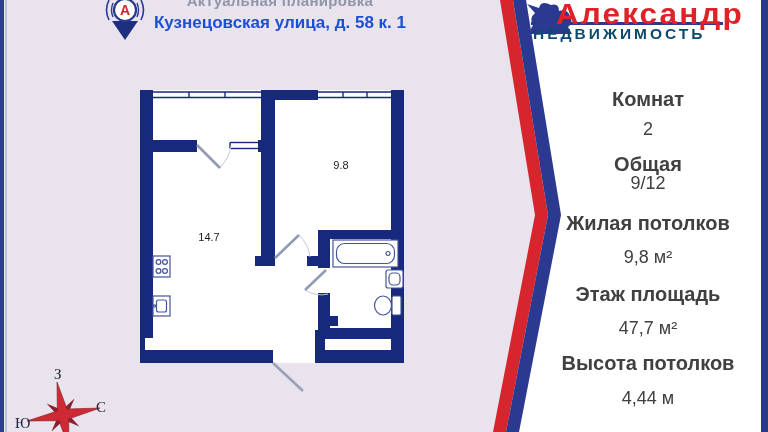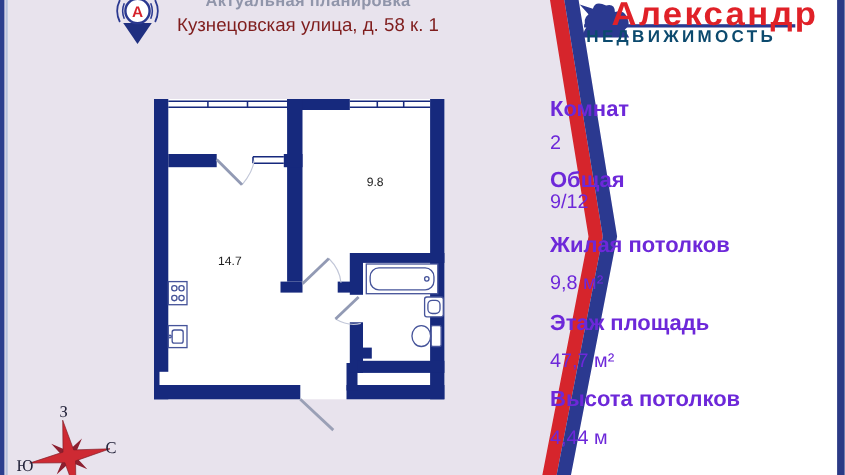--- a/index.html
+++ b/index.html
@@ -10,28 +10,28 @@
     -webkit-font-smoothing:antialiased;
   }
   .abs{position:absolute;}
   
   .edge-left{left:0;top:0;width:4px;height:432px;background:#2c3e8e;}
   .edge-left-line{left:5px;top:0;width:2px;height:432px;background:#b7c1dd;}
   .edge-right{right:0;top:0;width:7px;height:432px;background:#2b3a86;z-index:6;}
   .hdr-line1{left:120px;top:-8px;width:320px;text-align:center;
     font-size:15px;font-weight:bold;color:#9095aa;letter-spacing:.3px;}
   .hdr-line2{left:110px;top:13px;width:340px;text-align:center;
-    font-size:17px;font-weight:normal;color:#7f1d1d;}
+    font-size:17px;font-weight:bold;color:#1d4ed8;}
   
   .brand-name{left:556px;top:-3px;font-size:30px;font-weight:bold;color:#e02128;
     letter-spacing:2px;transform:scaleX(1.05);transform-origin:left top;z-index:4;}
   .brand-sub{left:533px;top:25px;font-size:15.5px;font-weight:bold;color:#0c4a6e;
     letter-spacing:3px;z-index:4;}
   .brand-rule{left:531px;top:22px;width:192px;height:3px;background:#2b3990;z-index:3;}
-  .detail{width:236px;left:500px;color:#6d28d9;z-index:4;}
+  .detail{width:236px;left:530px;text-align:center;color:#404040;z-index:4;}
   .detail.lbl{font-weight:bold;font-size:20px;}
   .detail.val{font-size:18px;}
   .t0{top:88px}.t1{top:119px}.t2{top:153px}.t3{top:173px}.t4{top:212px}
   .t5{top:247px}.t6{top:283px}.t7{top:318px}.t8{top:352px}.t9{top:388px}
   svg text{font-family:"Liberation Sans",sans-serif;}
   svg text.serif{font-family:"Liberation Serif",serif;}
 </style>
 </head>
 <body>
 

